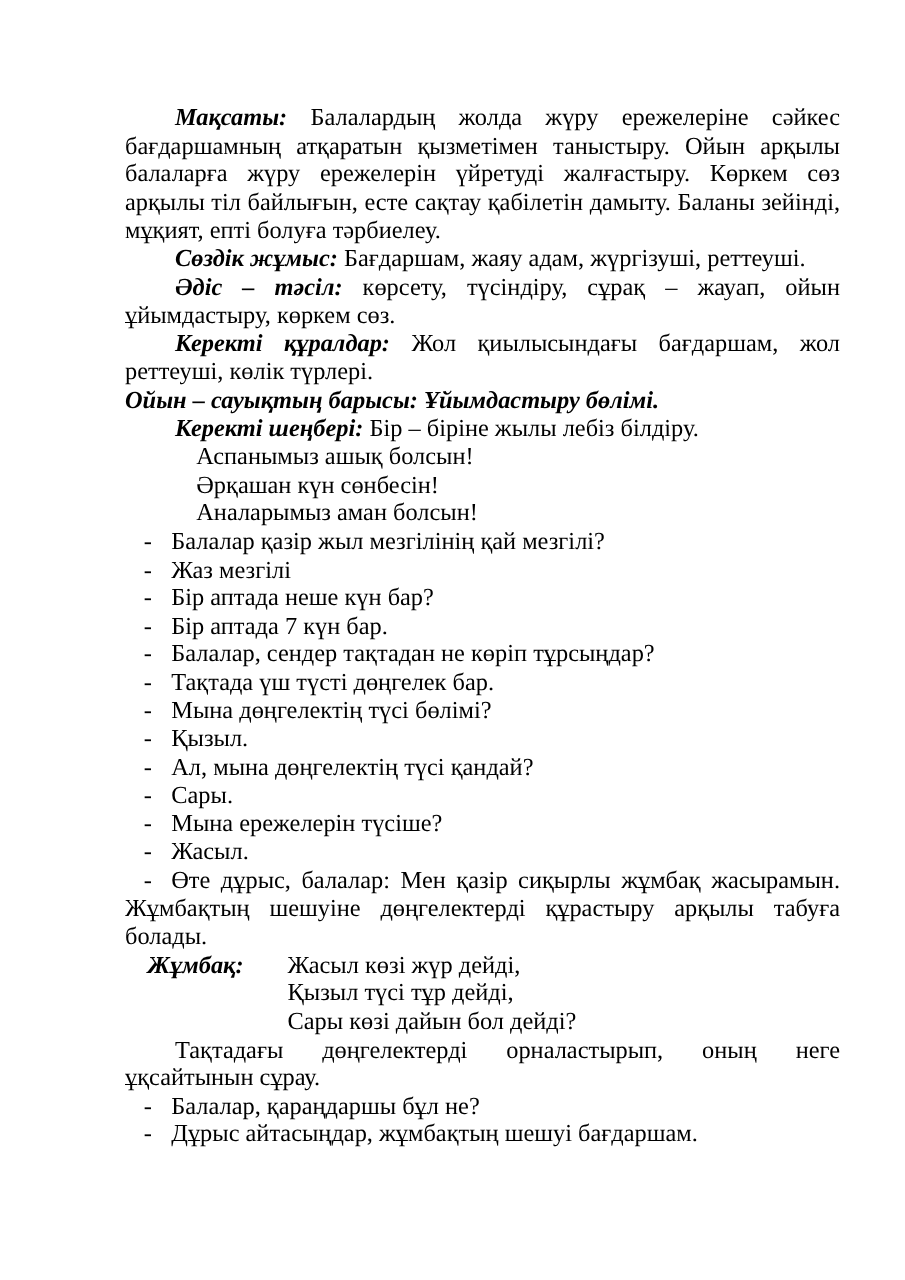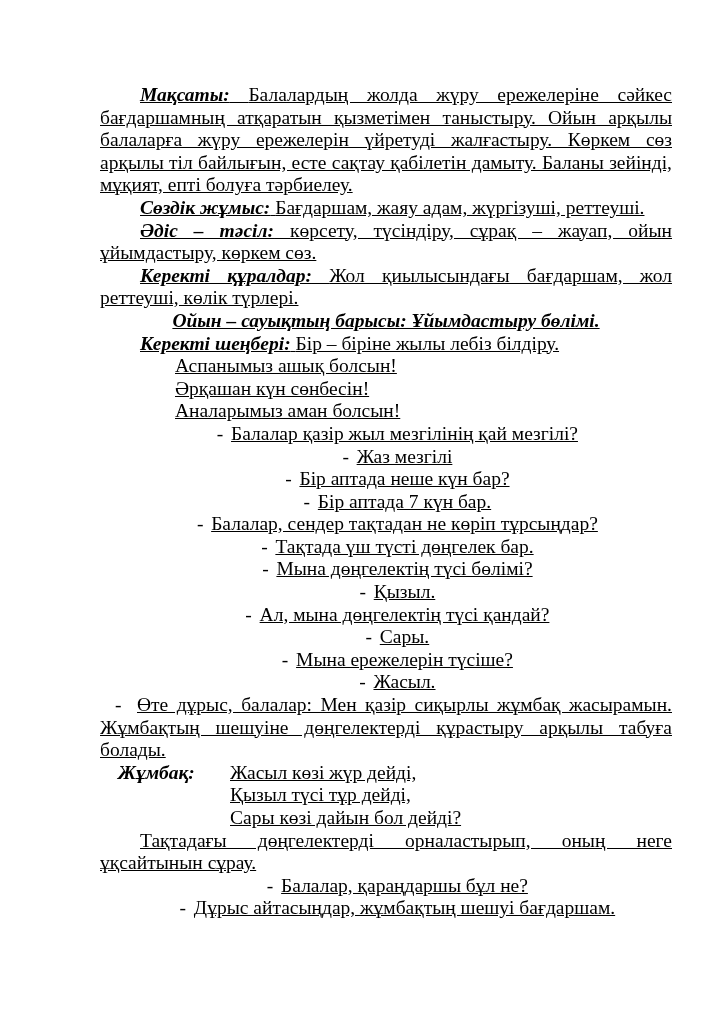--- a/index.html
+++ b/index.html
@@ -13,46 +13,43 @@
     height: 1024px;
     margin: 0 auto;
     background: #ffffff;
     color: #000000;
     box-sizing: border-box;
     padding: 84px 52px 0 100px;
     font-family: "Liberation Serif", "DejaVu Serif", serif;
     font-size: 19.5px;
     line-height: 22.6px;
     overflow: hidden;
-    text-decoration: underline;
   }
   p, div {
     margin: 0;
     padding: 0;
   }
   .para {
     text-align: justify;
     text-indent: 40px;
   }
   .lbl {
     font-weight: bold;
     font-style: italic;
     text-align: right;
   }
   .heading {
-    text-align: center;
     font-weight: bold;
     font-style: italic;
   }
   .greeting {
-    margin-left: 75px;
+    margin-left: 57px;
   }
   .li {
     margin-left: 15px;
-    text-align: center;
   }
   .li-flow {
     margin-left: 0;
     text-indent: 15px;
     text-align: justify;
   }
   .dash {
     display: inline-block;
     width: 22px;
     text-indent: 0;

